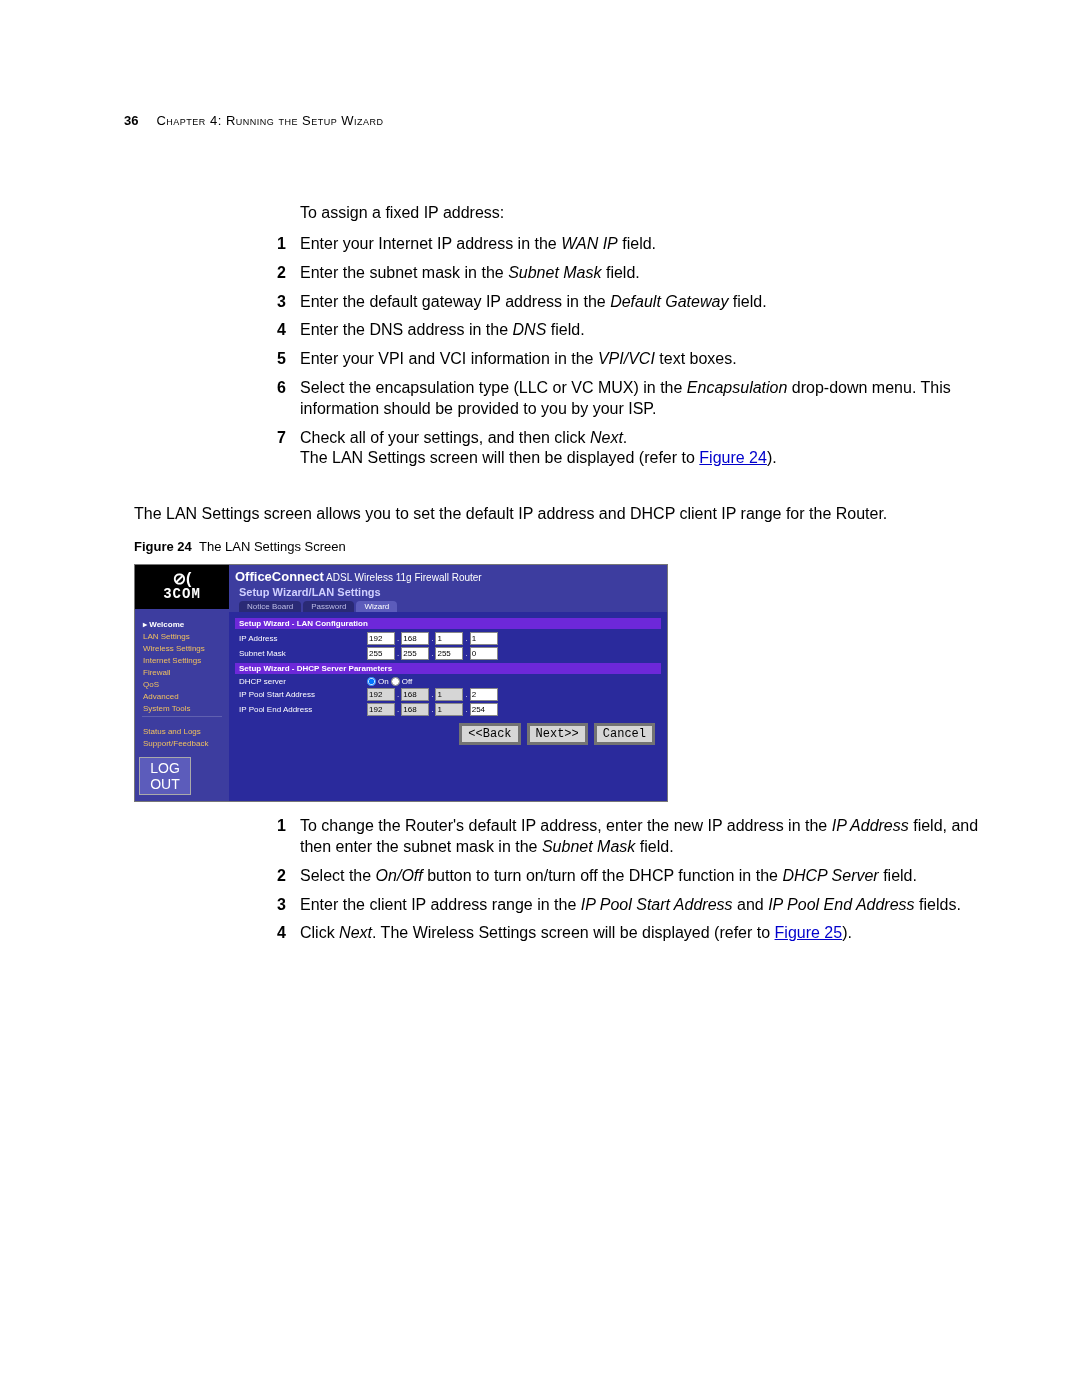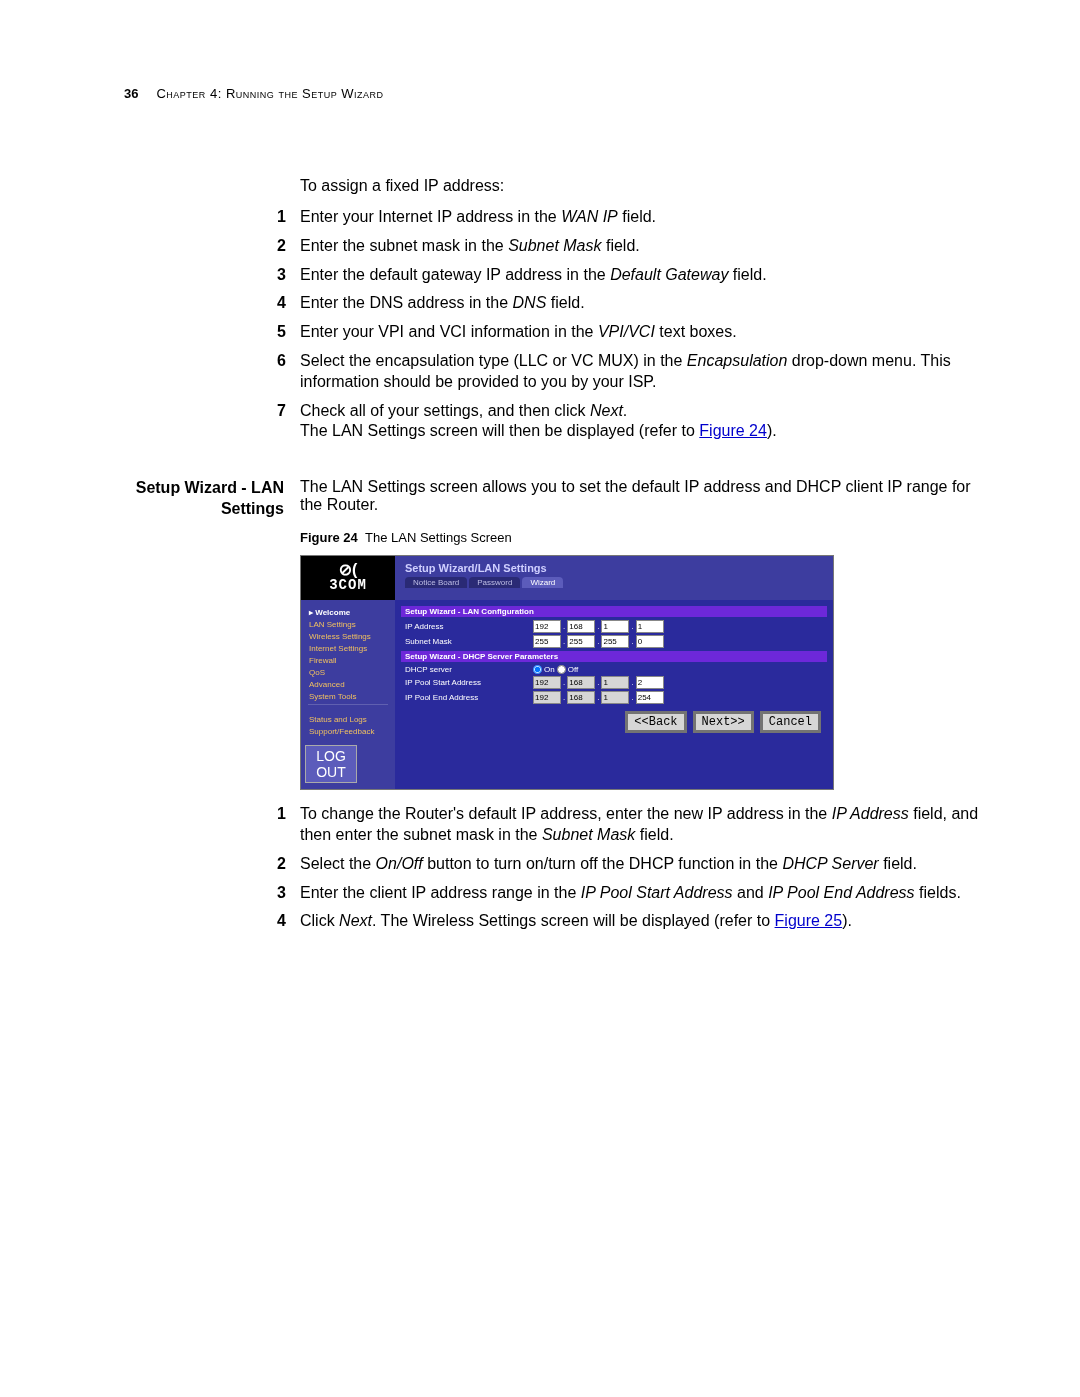--- a/index.html
+++ b/index.html
@@ -8,21 +8,21 @@
     font-family: "Helvetica Neue", Arial, sans-serif;
     font-size: 16px;
     color: #000;
     background: #fff;
   }
   .page {
     width: 1080px;
     height: 1397px;
     position: relative;
     box-sizing: border-box;
-    padding-top: 86px;
+    padding-top: 113px;
   }
   .header-row {
     padding-left: 124px;
     font-size: 13px;
     display: flex;
     gap: 18px;
     margin-bottom: 60px;
   }
   .page-num {
     font-weight: bold;
@@ -307,36 +307,38 @@
           <span class="num">6</span>
           <span class="txt">Select the encapsulation type (LLC or VC MUX) in the <span class="italic">Encapsulation</span> drop-down menu. This information should be provided to you by your ISP.</span>
         </li>
         <li>
           <span class="num">7</span>
           <span class="txt">Check all of your settings, and then click <span class="italic">Next</span>.<br>The LAN Settings screen will then be displayed (refer to <a class="fig-link" href="#">Figure 24</a>).</span>
         </li>
       </ol>
 
     <div class="two-col">
-      <div class="left-col">Setup Wizard - LAN Settings</div>
       <div class="right-col">
 
         <p style="margin-top:0;">The LAN Settings screen allows you to set the default IP address and DHCP client IP range for the Router.</p>
 
         <p class="fig-caption">
           <strong>Figure 24</strong>&nbsp;&nbsp;<span>The LAN Settings Screen</span>
         </p>
 
         <div class="router">
           <div class="r-head">
             <div class="r-logo">
               <div class="sym">⊘(</div>
               <div class="brand">3COM</div>
             </div>
             <div class="r-title">
+              <div class="row1">
+                <strong>OfficeConnect</strong><span> ADSL Wireless 11g Firewall Router</span>
+              </div>
               <div class="row2">Setup Wizard/LAN Settings</div>
               <div class="r-tabs" id="r-tabs">
                   <div class="r-tab">Notice Board</div>
                   <div class="r-tab">Password</div>
                   <div class="r-tab active">Wizard</div>
                 </div>
             </div>
           </div>
 
           <div class="r-body">

